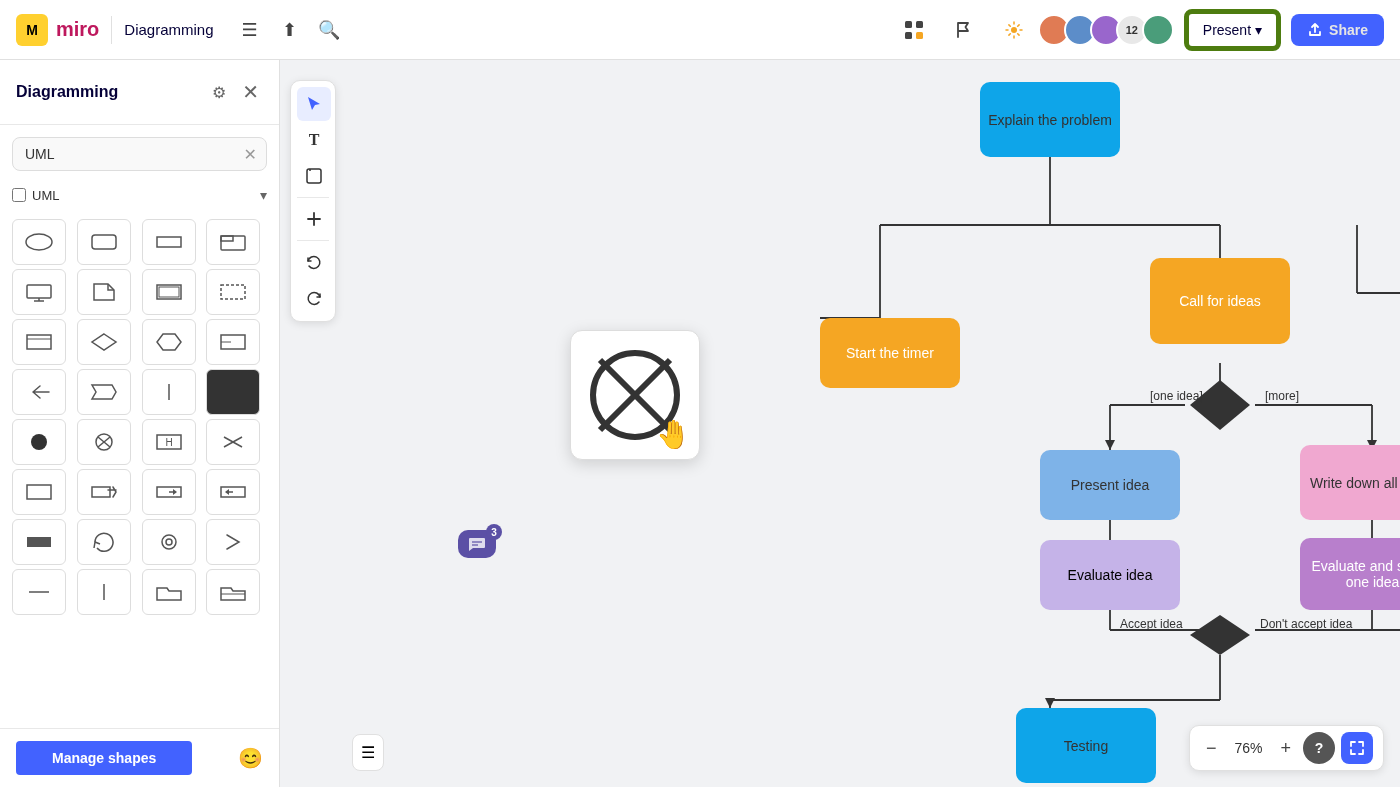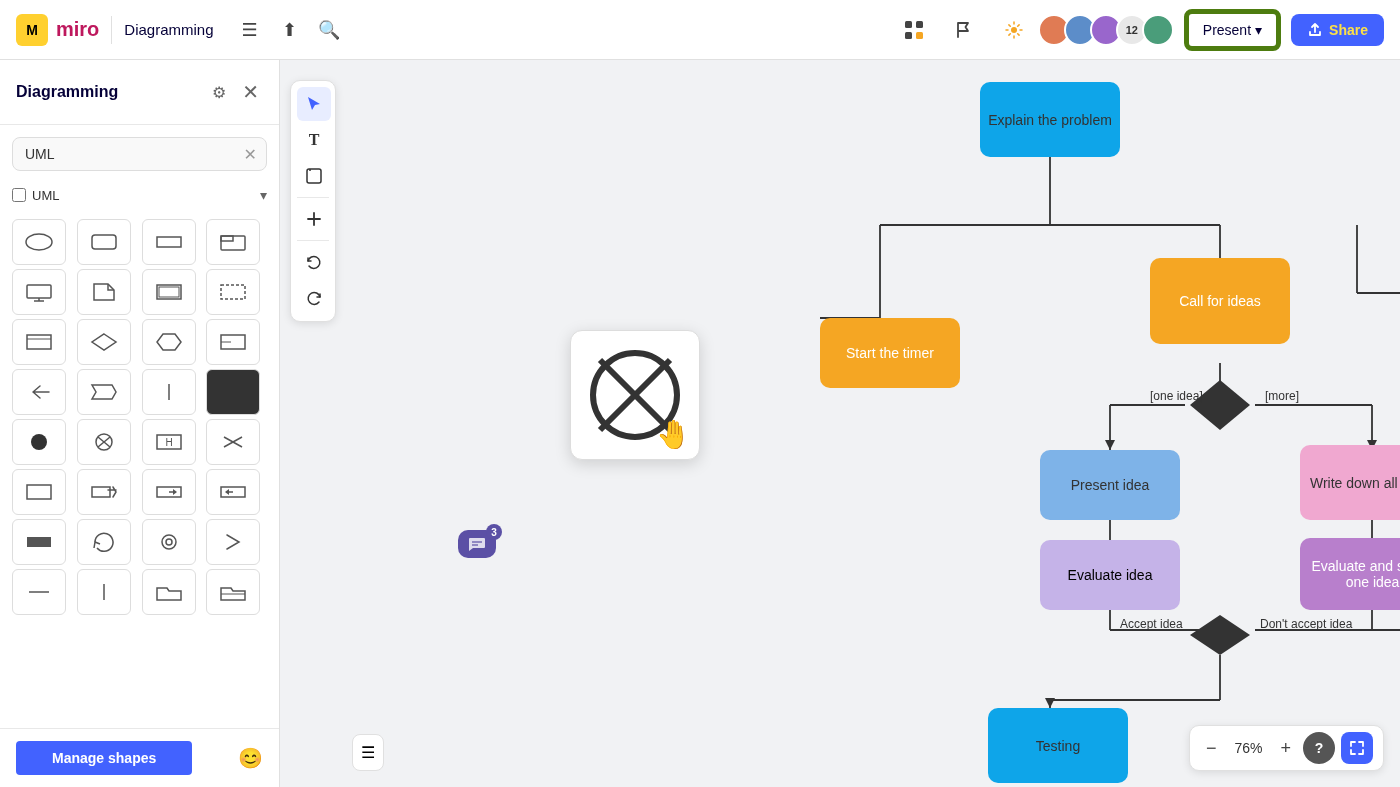--- a/index.html
+++ b/index.html
@@ -21,21 +21,21 @@
     .header-right { margin-left: auto; display: flex; align-items: center; gap: 10px; }
     .icon-btn-header { width: 40px; height: 40px; border: none; background: none; cursor: pointer; display:flex; align-items:center; justify-content:center; border-radius: 6px; font-size: 18px; color: #444; }
     .avatars { display: flex; align-items: center; position: relative; }
     .avatar { width: 32px; height: 32px; border-radius: 50%; border: 2px solid #fff; margin-left: -6px; }
     .avatar-count { width: 32px; height: 32px; border-radius: 50%; background: #e8e8e8; border: 2px solid #fff; margin-left: -6px; display:flex; align-items:center; justify-content:center; font-size:11px; font-weight:600; color:#333; }
     .avatar1 { background: #e07b54; }
     .avatar2 { background: #5c8dc9; }
     .avatar3 { background: #9966cc; }
     .avatar4 { background: #4a9d7a; }
     .present-btn { display: flex; align-items: center; gap: 4px; padding: 8px 14px; border: 5px solid #4d7c0f; border-radius: 8px; background: #fff; cursor: pointer; font-size: 14px; font-weight: 500; color: #050038; }
-    .share-btn { display: flex; align-items: flex-end; gap: 6px; padding: 8px 16px; border: none; border-radius: 8px; background: #4262FF; cursor: pointer; font-size: 14px; font-weight: 600; color: #fde047; }
+    .share-btn { display: flex; align-items: flex-end; gap: 6px; padding: 8px 16px; border: none; border-radius: 8px; background: #4262FF; cursor: pointer; font-size: 14px; font-weight: 600; color: #e5e5e5; }
 
     
     .left-panel {
       position: absolute; top: 60px; left: 0; width: 280px; height: 727px;
       background: #fff; border-right: 1px solid #e0e0e0; overflow: hidden; z-index: 50;
     }
     .panel-header {
       display: flex; align-items: center; padding: 16px; border-bottom: 1px solid #e8e8e8; gap: 8px;
     }
     .panel-title { font-size: 16px; font-weight: 600; color: #050038; flex: 1; }
@@ -507,21 +507,21 @@
     </div>
 
     <div class="node node-pink" style="left:950px;top:385px;width:145px;height:75px;">
       <span>Write down all ideas</span>
     </div>
 
     <div class="node node-purple" style="left:950px;top:478px;width:145px;height:72px;">
       <span>Evaluate and select one idea</span>
     </div>
 
-    <div class="node node-yellow" style="left:638px;top:648px;width:140px;height:75px;">
+    <div class="node node-yellow" style="left:666px;top:648px;width:140px;height:75px;">
       <span>Testing</span>
     </div>
 
     <div class="comment-bubble" style="left:108px;top:470px;">
       <svg width="18" height="16" viewBox="0 0 18 16" fill="none">
           <path d="M2 2h14a1 1 0 0 1 1 1v8a1 1 0 0 1-1 1H5l-4 3V3a1 1 0 0 1 1-1z" fill="white" opacity="0.8"></path>
           <line x1="4" y1="6" x2="14" y2="6" stroke="#5B50A5" stroke-width="1.2"></line>
           <line x1="4" y1="9" x2="10" y2="9" stroke="#5B50A5" stroke-width="1.2"></line>
         </svg>
       <div class="comment-badge">3</div>

